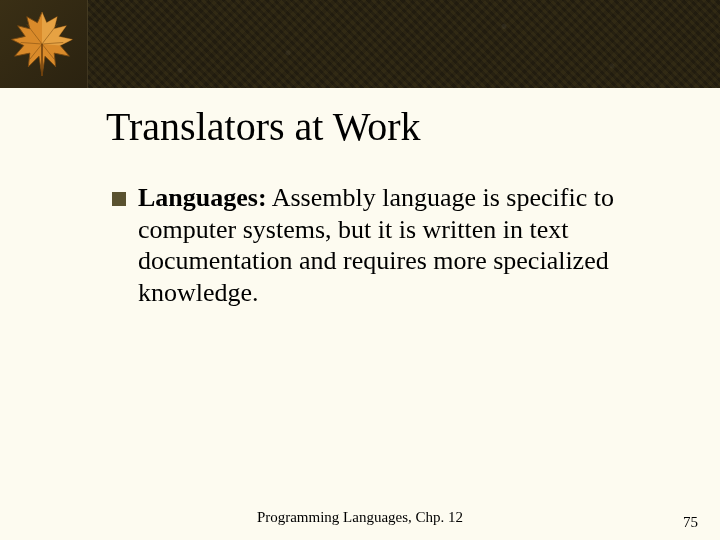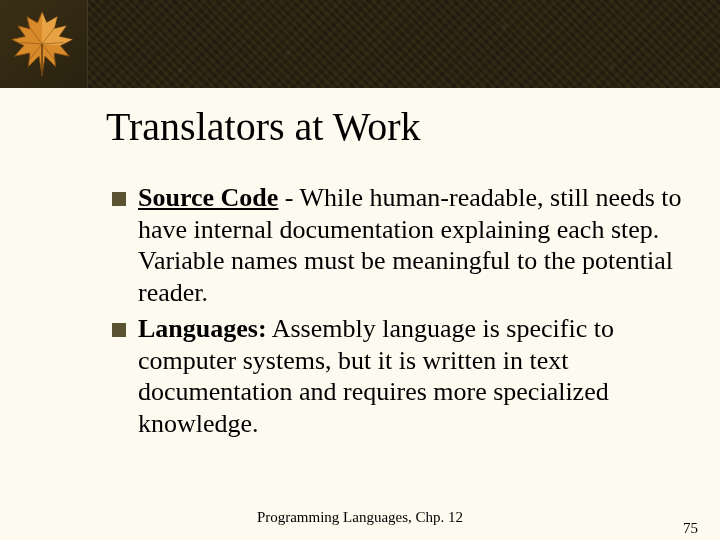--- a/index.html
+++ b/index.html
@@ -85,21 +85,21 @@
   .footer-center {
     position: absolute;
     bottom: 14px;
     left: 0; width: 720px;
     text-align: center;
     font-size: 15px;
     color: #000;
   }
   .footer-right {
     position: absolute;
-    bottom: 3px;
+    bottom: 9px;
     right: 22px;
     font-size: 15px;
     color: #000;
   }
 </style>
 </head>
 <body>
 
 <div class="top-band"></div>
 
@@ -113,22 +113,19 @@
     <path d="M50 50 L30 24 M50 50 L70 24 M50 50 L22 48 M50 50 L78 48 M50 50 L34 70 M50 50 L66 70" stroke="#7a4a10" stroke-width="1" opacity="0.7"></path>
   </svg>
 </div>
 
 <div class="side-band"></div>
 
 <div class="content">
   <h1 class="title">Translators at Work</h1>
   <ul class="bullets">
     <li>
-      <span class="term-underline">Source Code</span><span>  - </span><span>While human-readable, still needs to have internal documentation explaining each step.  Variable names must be meaningful to the potential reader.</span>
-    </li>
-    <li>
       <span class="term-bold">Languages:</span><span>  </span><span>Assembly language is specific to computer systems, but it is written in text documentation and requires more specialized knowledge.</span>
     </li>
   </ul>
 </div>
 
 <div class="footer-center">Programming Languages, Chp. 12</div>
 <div class="footer-right">75</div>
 
 </body></html>

